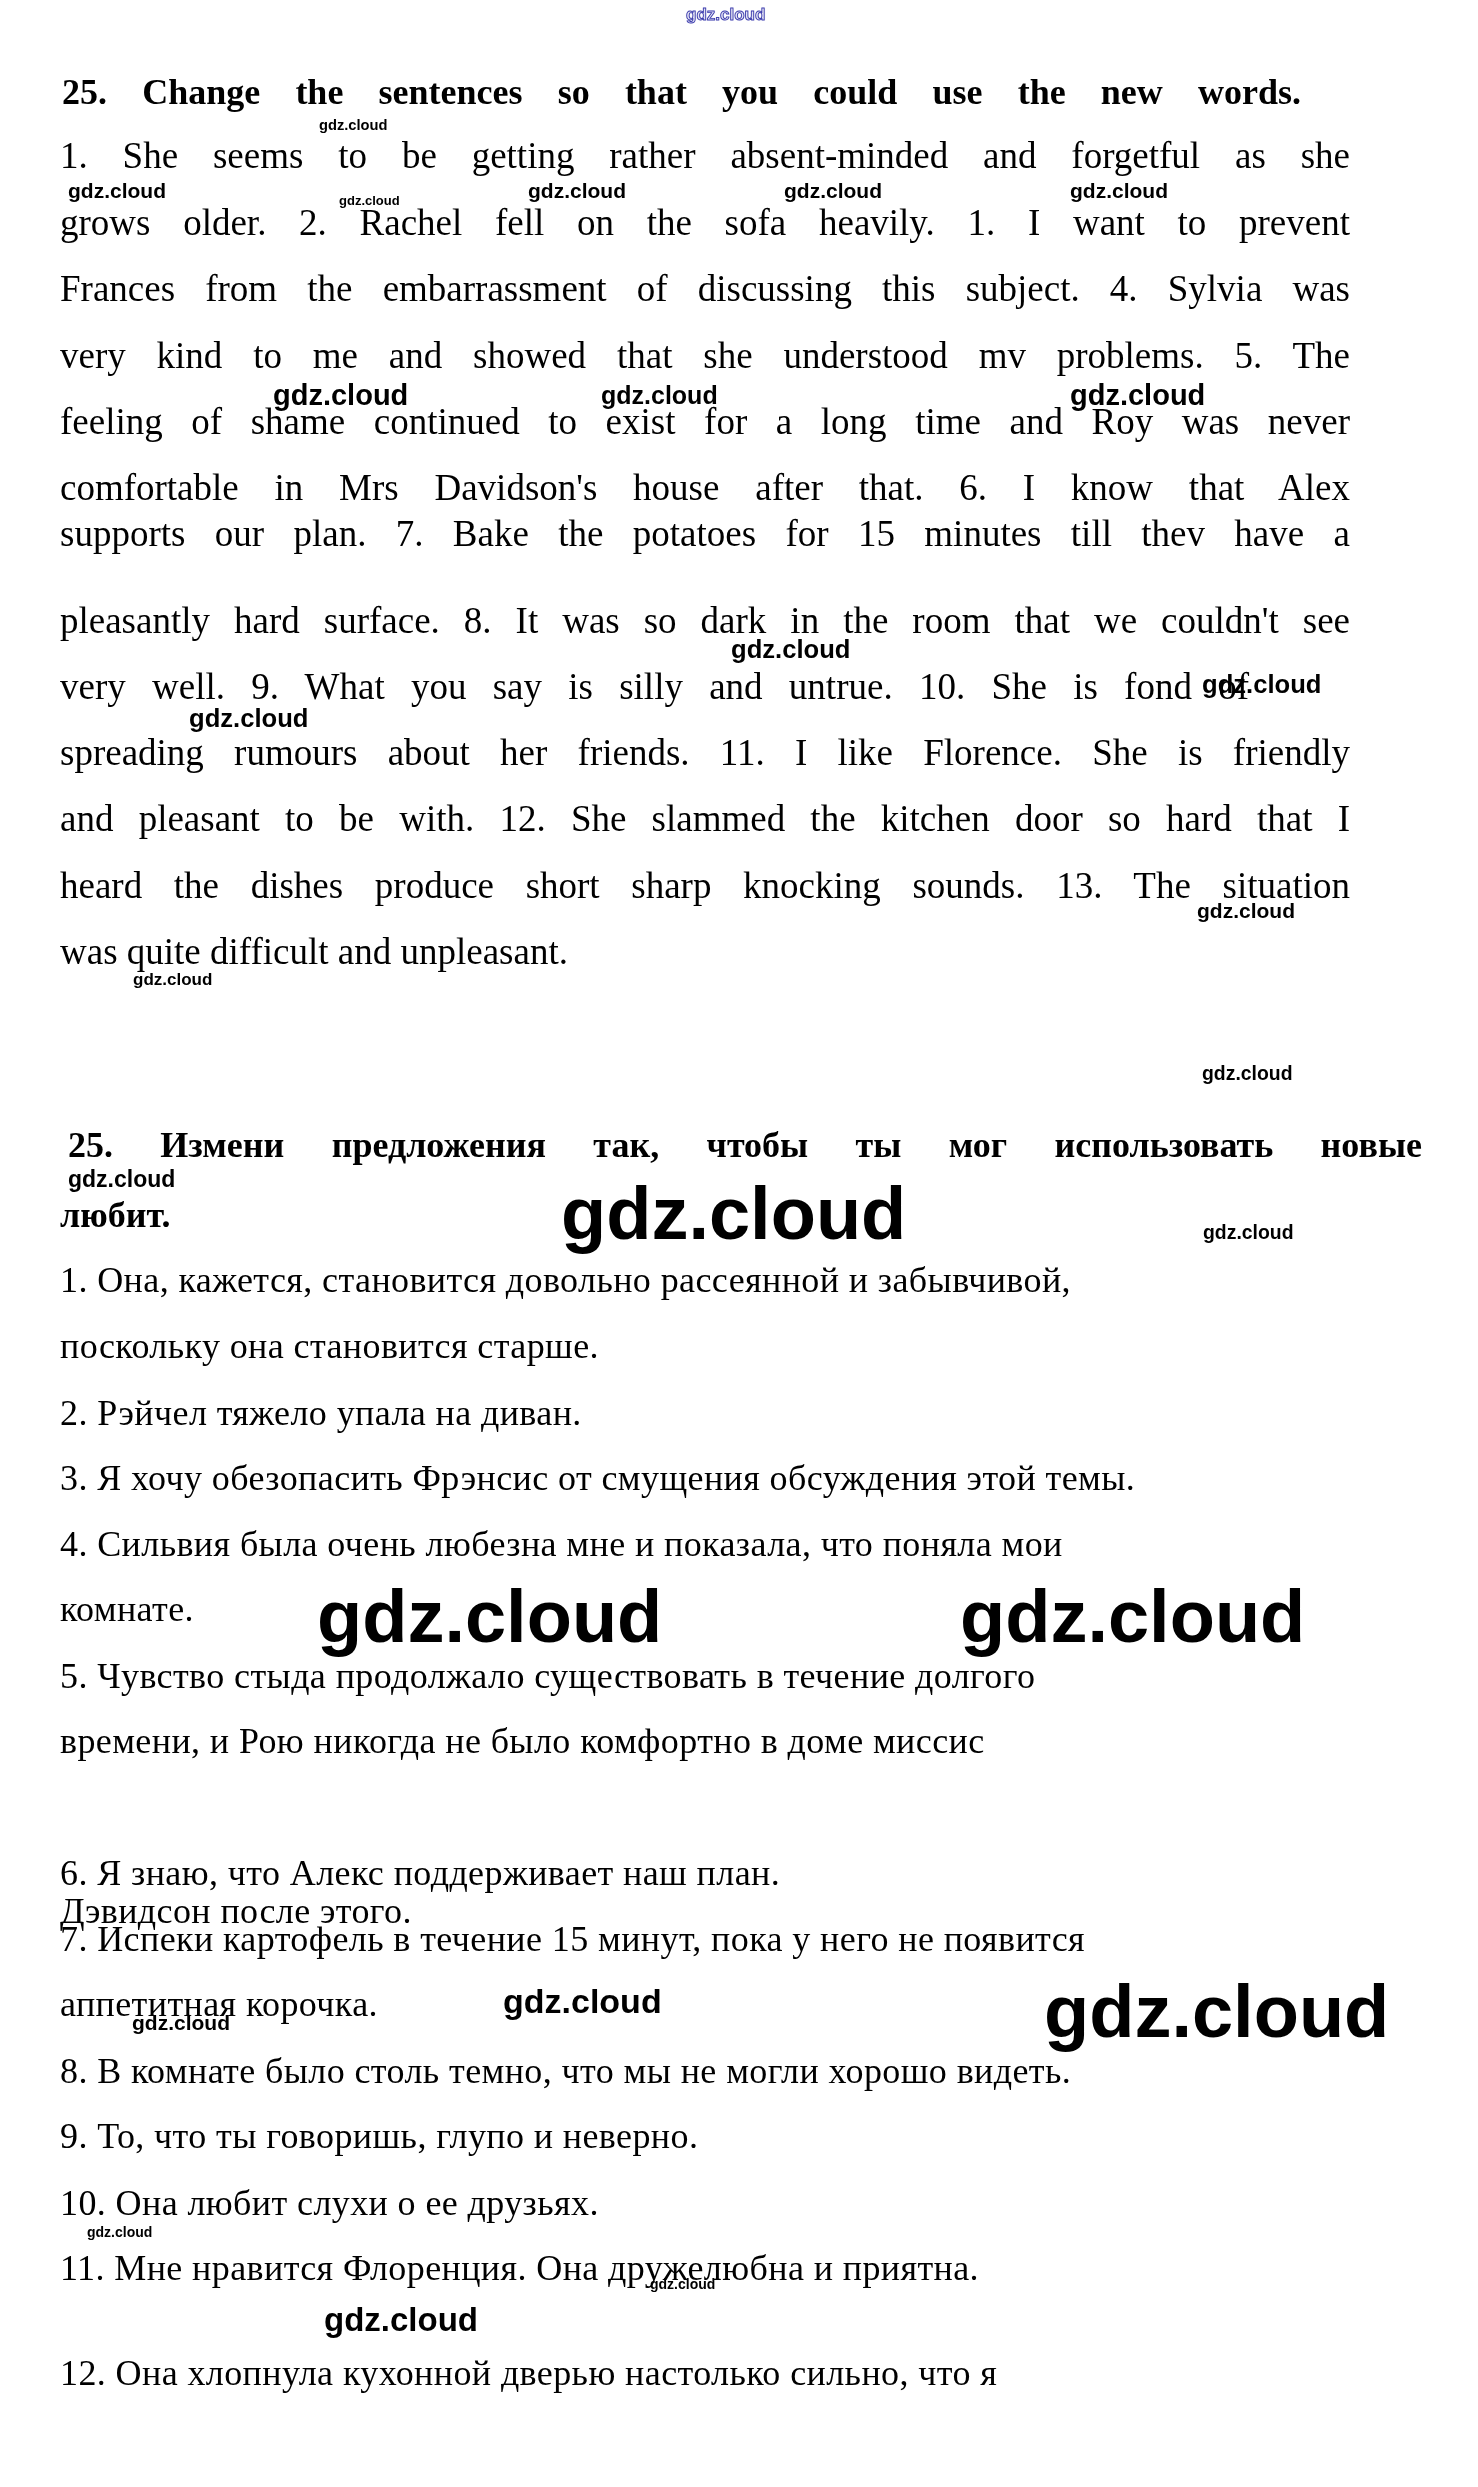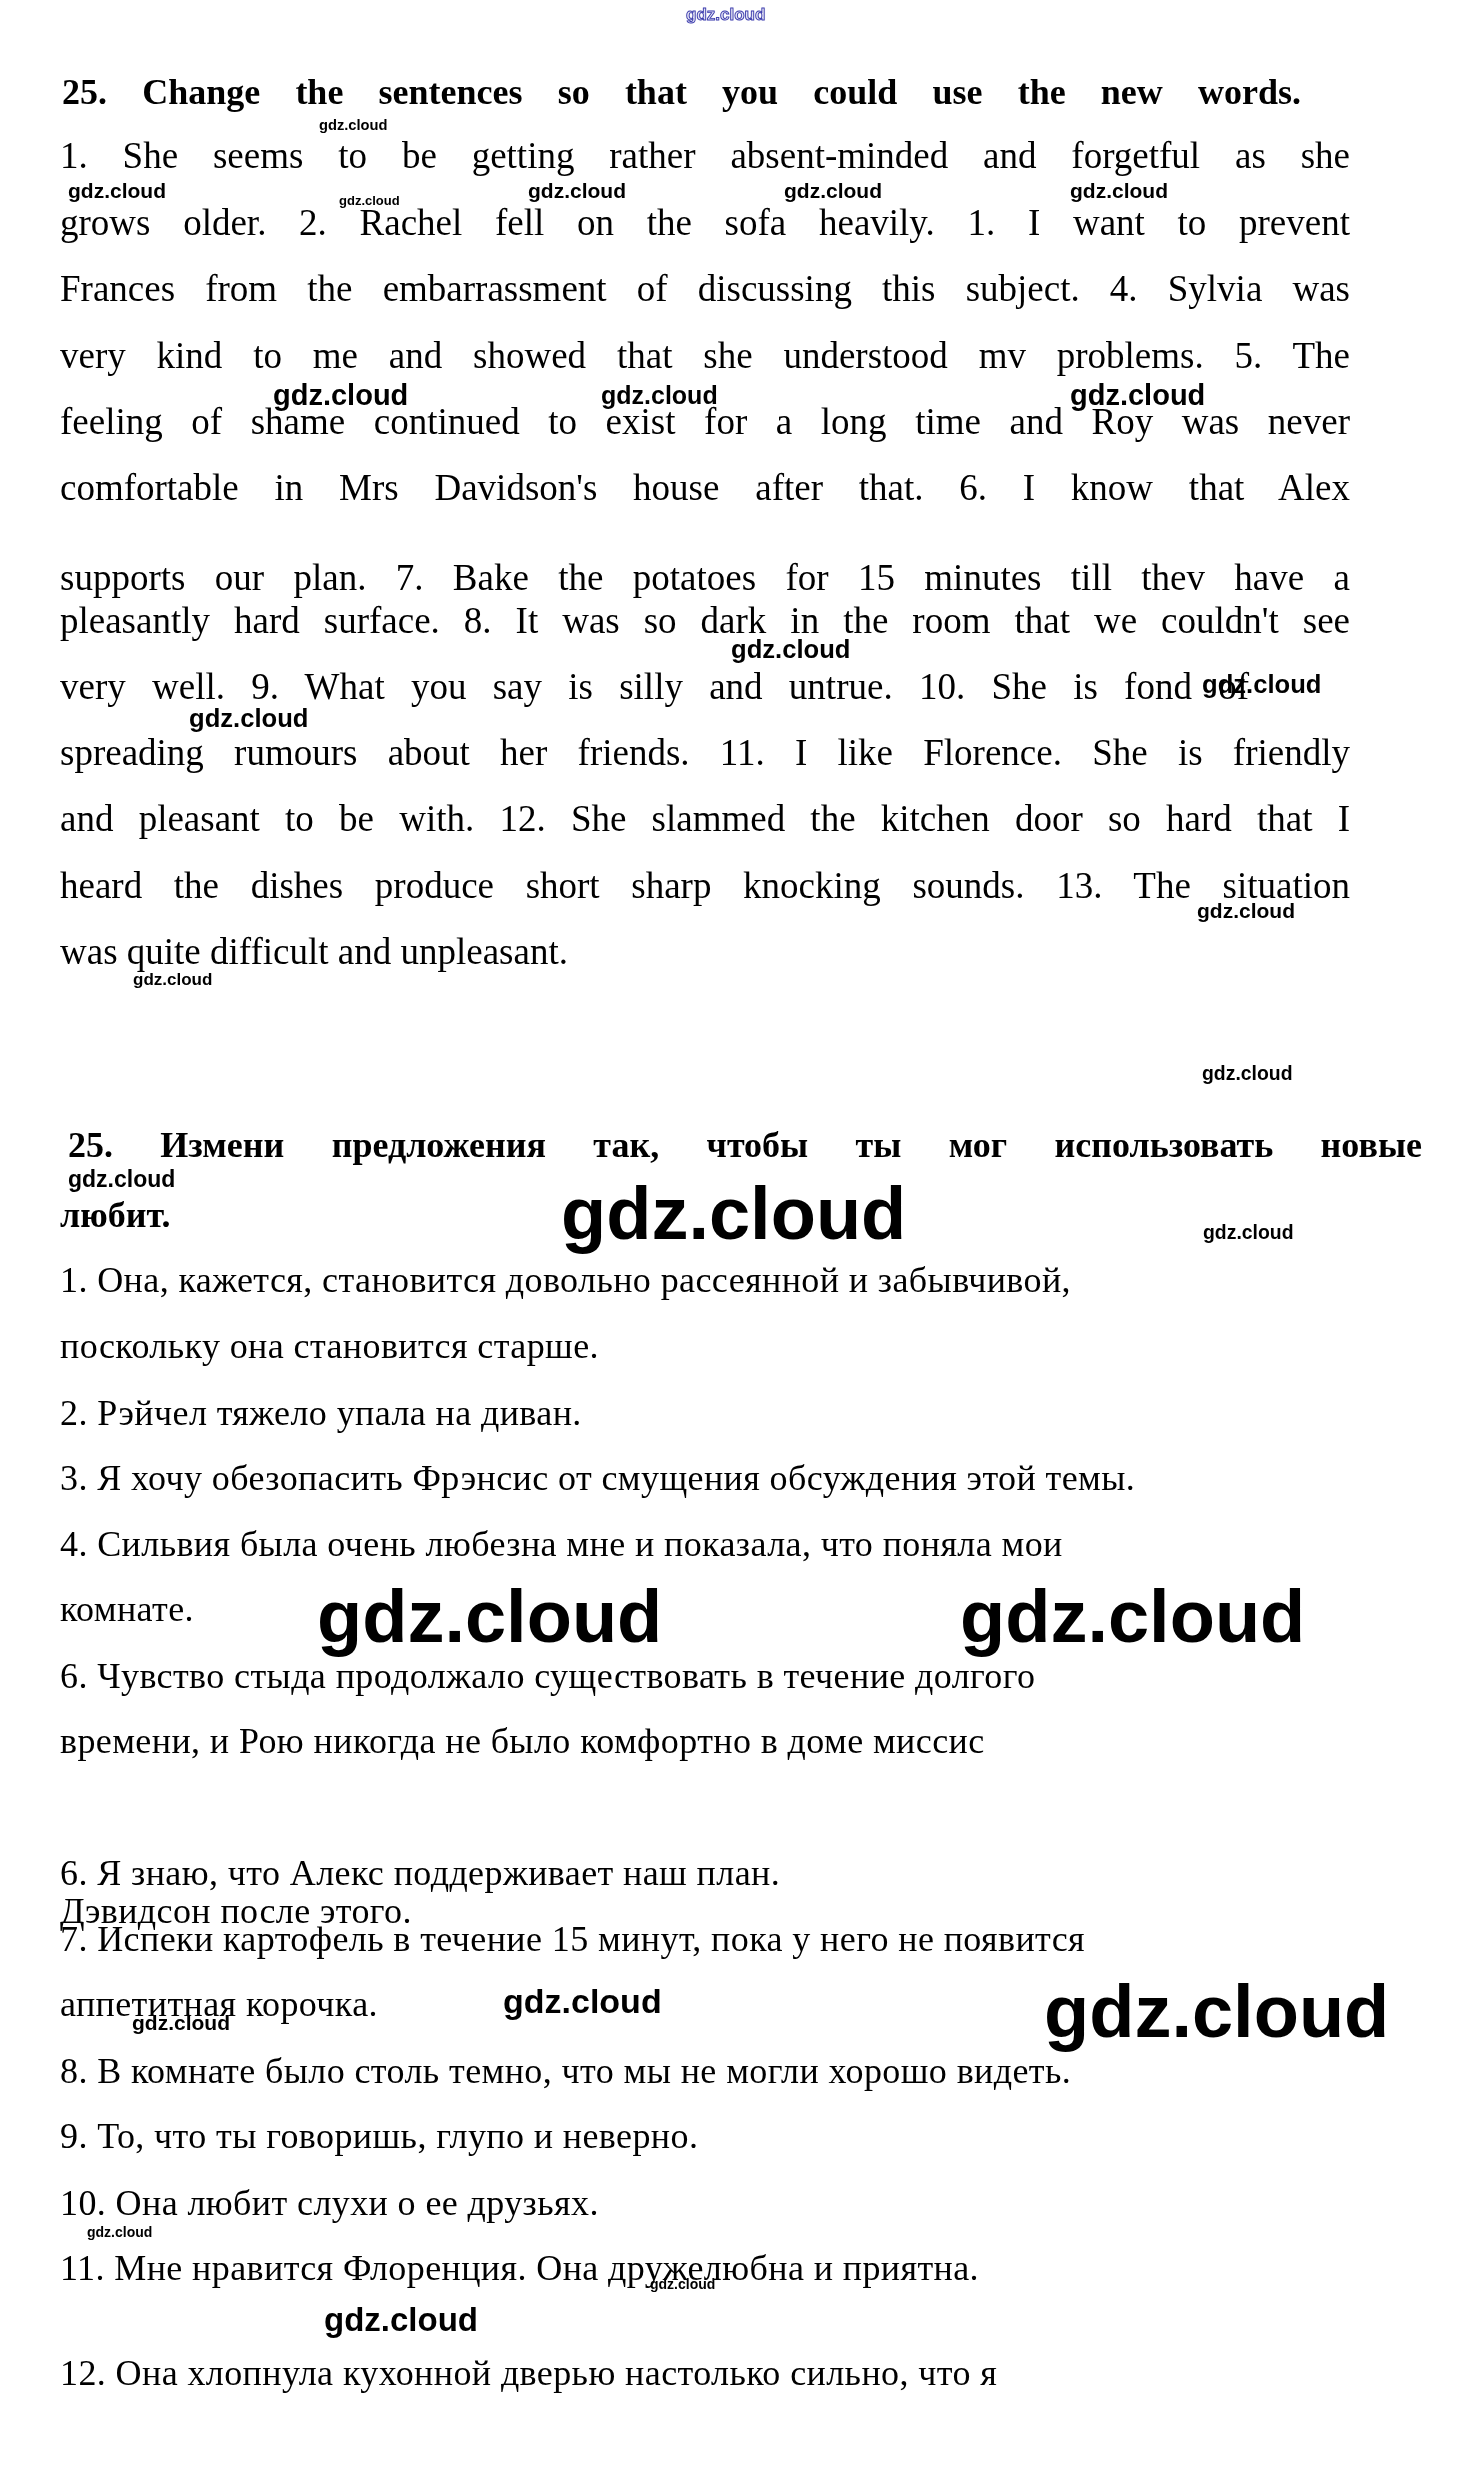--- a/index.html
+++ b/index.html
@@ -55,38 +55,38 @@
 <body>
 
 <div class="abs title-en">25. Change the sentences so that you could use the new words.</div>
 
 <div class="abs en-line" style="top:136px">1. She seems to be getting rather absent-minded and forgetful as she</div>
 <div class="abs en-line" style="top:203px">grows older. 2. Rachel fell on the sofa heavily. 1. I want to prevent</div>
 <div class="abs en-line" style="top:269px">Frances from the embarrassment of discussing this subject. 4. Sylvia was</div>
 <div class="abs en-line" style="top:336px">very kind to me and showed that she understood mv problems. 5. The</div>
 <div class="abs en-line" style="top:402px">feeling of shame continued to exist for a long time and Roy was never</div>
 <div class="abs en-line" style="top:468px">comfortable in Mrs Davidson's house after that. 6. I know that Alex</div>
-<div class="abs en-line" style="top:558px">supports our plan. 7. Bake the potatoes for 15 minutes till thev have a</div>
+<div class="abs en-line" style="top:514px">supports our plan. 7. Bake the potatoes for 15 minutes till thev have a</div>
 <div class="abs en-line" style="top:601px">pleasantly hard surface. 8. It was so dark in the room that we couldn't see</div>
 <div class="abs en-line" style="top:667px; width:1189px">very well. 9. What you say is silly and untrue. 10. She is fond of</div>
 <div class="abs en-line" style="top:733px">spreading rumours about her friends. 11. I like Florence. She is friendly</div>
 <div class="abs en-line" style="top:799px">and pleasant to be with. 12. She slammed the kitchen door so hard that I</div>
 <div class="abs en-line" style="top:866px">heard the dishes produce short sharp knocking sounds. 13. The situation</div>
 <div class="abs en-line natural" style="top:932px">was quite difficult and unpleasant.</div>
 
 <div class="abs title-ru">25. Измени предложения так, чтобы ты мог использовать новые</div>
 <div class="abs title-ru2">любит.</div>
 
 <div class="abs ru-line" style="top:1261px">1. Она, кажется, становится довольно рассеянной и забывчивой,</div>
 <div class="abs ru-line" style="top:1327px">поскольку она становится старше.</div>
 <div class="abs ru-line" style="top:1394px">2. Рэйчел тяжело упала на диван.</div>
 <div class="abs ru-line" style="top:1459px">3. Я хочу обезопасить Фрэнсис от смущения обсуждения этой темы.</div>
 <div class="abs ru-line" style="top:1525px">4. Сильвия была очень любезна мне и показала, что поняла мои</div>
 <div class="abs ru-line" style="top:1590px">комнате.</div>
-<div class="abs ru-line" style="top:1657px">6. Чувство стыда продолжало существовать в течение долгого</div>
+<div class="abs ru-line" style="top:1657px">5. Чувство стыда продолжало существовать в течение долгого</div>
 <div class="abs ru-line" style="top:1722px">времени, и Рою никогда не было комфортно в доме миссис</div>
 <div class="abs ru-line" style="top:1892px">Дэвидсон после этого.</div>
 <div class="abs ru-line" style="top:1854px">6. Я знаю, что Алекс поддерживает наш план.</div>
 <div class="abs ru-line" style="top:1920px">7. Испеки картофель в течение 15 минут, пока у него не появится</div>
 <div class="abs ru-line" style="top:1985px">аппетитная корочка.</div>
 <div class="abs ru-line" style="top:2052px">8. В комнате было столь темно, что мы не могли хорошо видеть.</div>
 <div class="abs ru-line" style="top:2117px">9. То, что ты говоришь, глупо и неверно.</div>
 <div class="abs ru-line" style="top:2184px">10. Она любит слухи о ее друзьях.</div>
 <div class="abs ru-line" style="top:2249px">11. Мне нравится Флоренция. Она дружелюбна и приятна.</div>
 <div class="abs ru-line" style="top:2354px">12. Она хлопнула кухонной дверью настолько сильно, что я</div>

